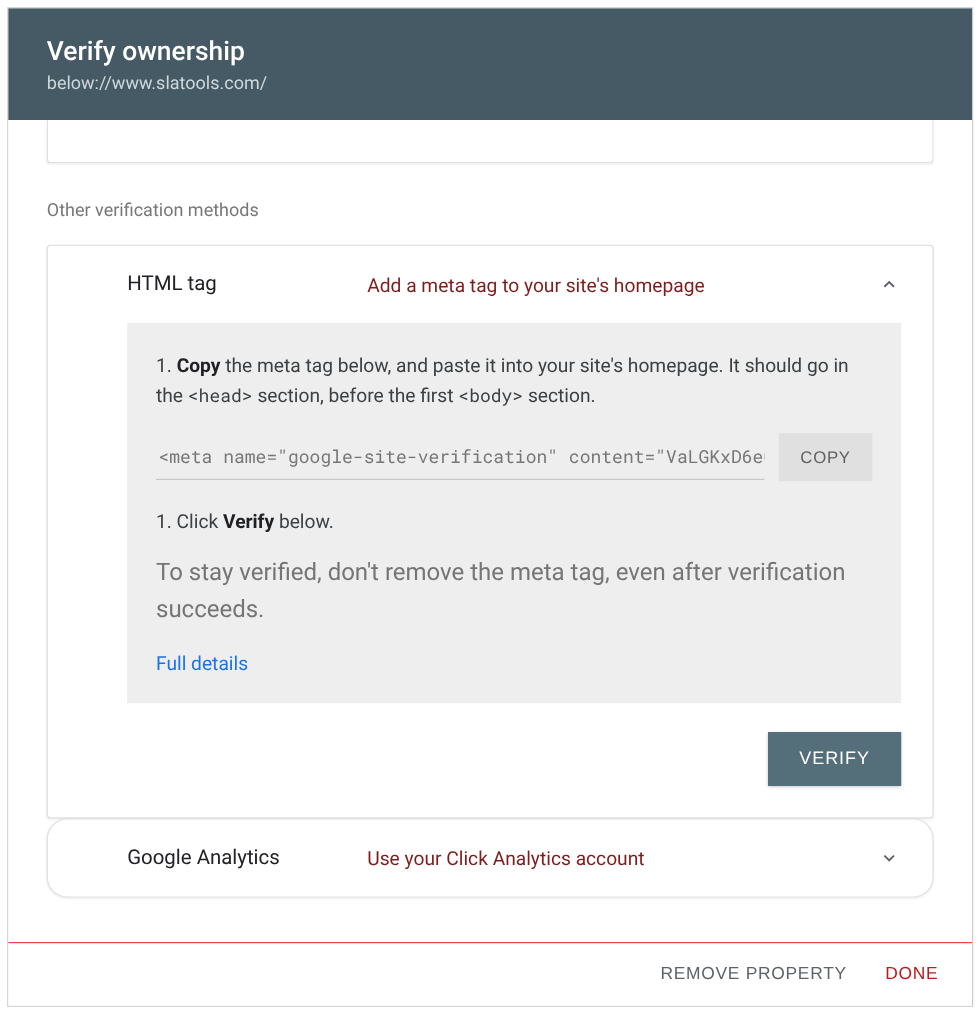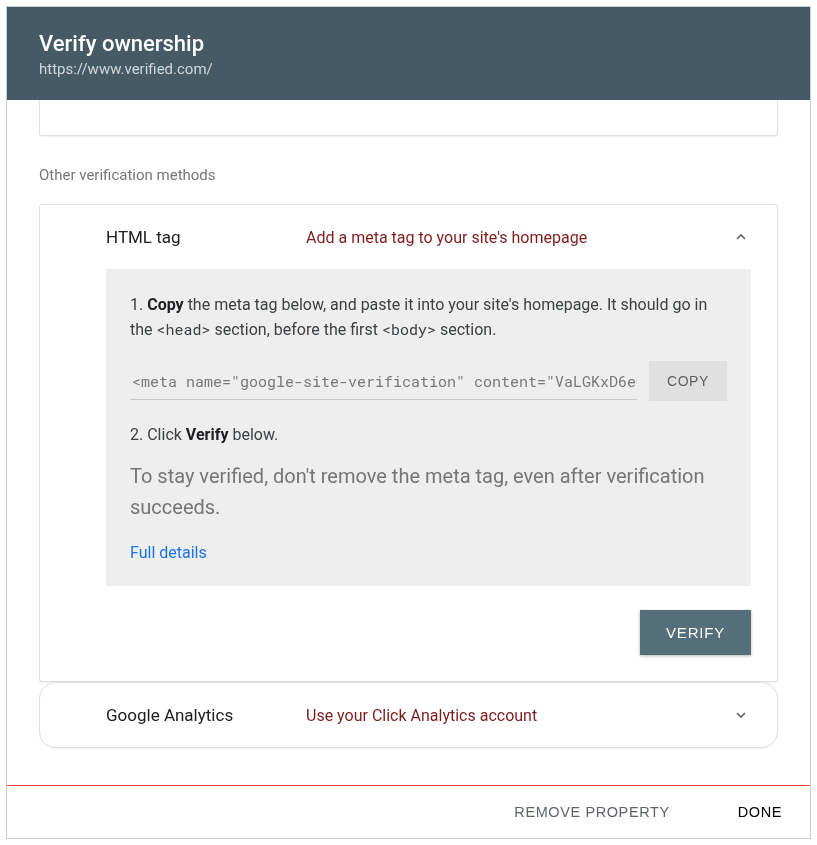--- a/index.html
+++ b/index.html
@@ -173,30 +173,30 @@
   }
   .footer-btn {
     background: none;
     border: none;
     font-size: 14.5px;
     font-weight: 500;
     letter-spacing: 0.6px;
     color: #5f6368;
     cursor: pointer;
   }
-  .footer-btn.primary { color: #000000; margin-left: 36px; }
+  .footer-btn.primary { color: #b91c1c; }
 </style>
 </head>
 <body>
 
 <div class="dialog">
 
   <div class="header">
     <div class="header-title">Verify ownership</div>
-    <div class="header-sub">https://www.verified.com/</div>
+    <div class="header-sub">below://www.slatools.com/</div>
   </div>
 
   <div class="scroll-area">
 
     <div class="top-card-hint"></div>
 
     <div class="section-label">Other verification methods</div>
 
     <div class="card">
       <div class="card-header">
@@ -213,21 +213,21 @@
         <p class="step">
           <span>1. </span><b>Copy</b><span> the meta tag below, and paste it into your site's homepage. It should go in the </span><span class="code-inline">&lt;head&gt;</span><span> section, before the first </span><span class="code-inline">&lt;body&gt;</span><span> section.</span>
         </p>
 
         <div class="snippet-row">
           <div class="snippet">&lt;meta name="google-site-verification" content="VaLGKxD6eOs0yjc</div>
           <button class="copy-btn">COPY</button>
         </div>
 
         <p class="step">
-          <span>2. Click </span><b>Verify</b><span> below.</span>
+          <span>1. Click </span><b>Verify</b><span> below.</span>
         </p>
 
         <p class="hint-muted">To stay verified, don't remove the meta tag, even after verification succeeds.</p>
 
         <a href="#" class="link">Full details</a>
       </div>
 
       <div class="verify-row">
         <button class="verify-btn">VERIFY</button>
       </div>

